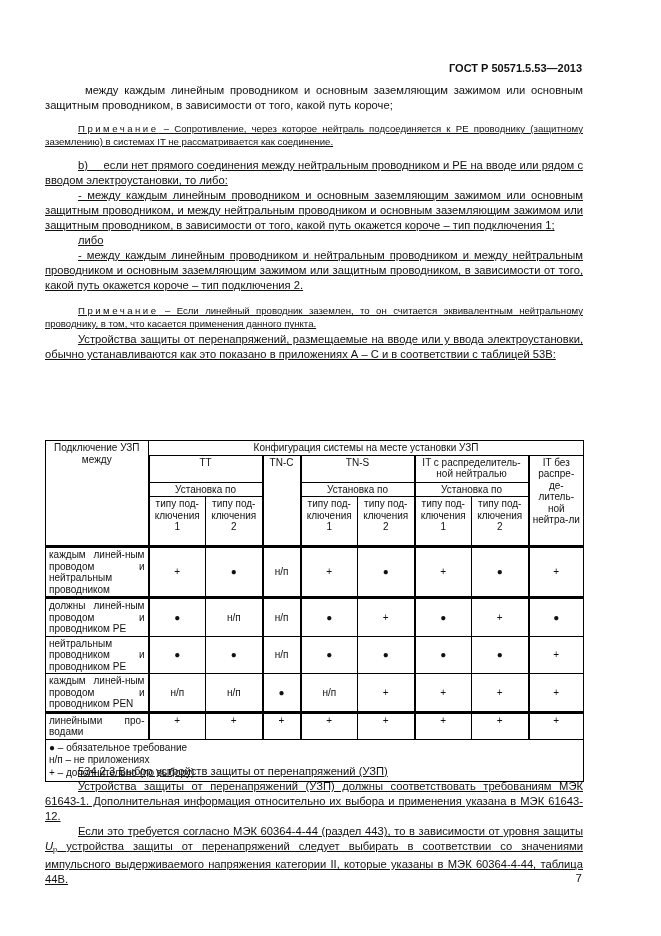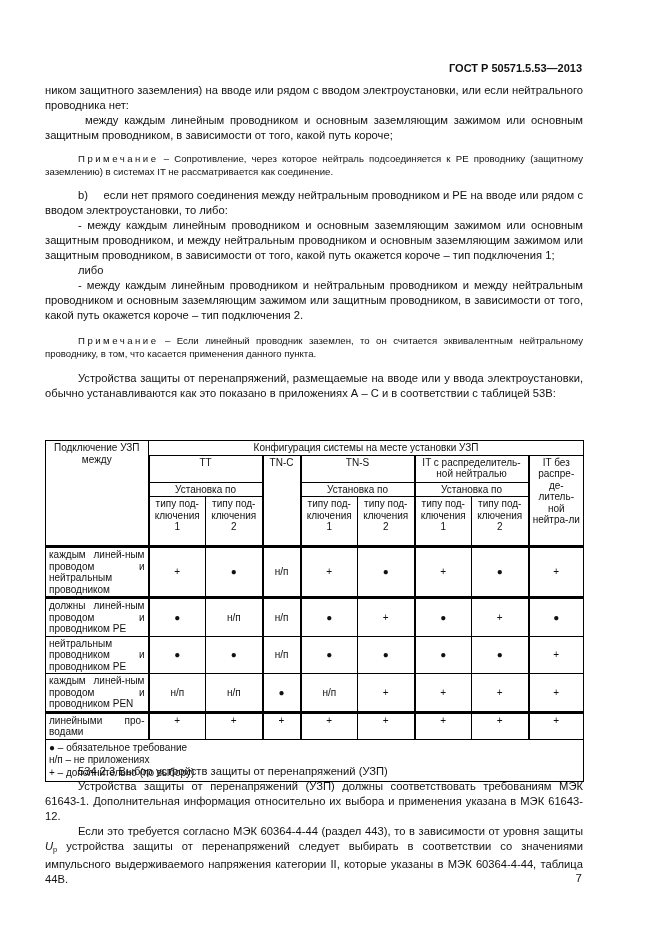--- a/index.html
+++ b/index.html
@@ -1,21 +1,21 @@
 <!DOCTYPE html>
 <html><head>
 <meta charset="utf-8">
 <style>
   html, body { margin: 0; padding: 0; background: #ffffff; }
   body { width: 661px; height: 936px; position: relative; overflow: hidden;
          font-family: "Liberation Sans", sans-serif; color: #111; }
   .page-header { position: absolute; top: 62px; right: 79px; font-size: 11px; font-weight: bold; }
   .text { position: absolute; left: 45px; width: 538px; font-size: 11.2px; line-height: 15px; }
   .text p { margin: 0; text-align: justify; text-align-last: left; }
-  .ind { text-indent: 33px; }
+  .ind { text-indent: 33px; text-decoration: underline; }
   .ind2 { text-indent: 40px; }
   .note { font-size: 9.6px; line-height: 13px; }
   .spaced { letter-spacing: 2.5px; }
   .cap { font-size: 9.6px; line-height: 13px; }
   table.tbl { position: absolute; left: 45px; top: 440px; width: 538px; border-collapse: collapse;
               font-size: 10px; line-height: 11.5px; table-layout: fixed; }
   table.tbl td { border: 1px solid #000; text-align: center; vertical-align: top; padding: 1px 2px; }
   table.tbl td.lbl { text-align: justify; text-align-last: left; padding: 1px 3px; }
   table.tbl td.v { vertical-align: middle; }
   table.tbl tr.thick-top td { border-top: 3px solid #000; }
@@ -23,29 +23,28 @@
   table.tbl td.legend { text-align: left; padding: 2px 3px; line-height: 12.5px; }
   .pgnum { position: absolute; top: 872px; right: 79px; font-size: 11.5px; }
   .sub { font-size: 7.5px; vertical-align: -2px; }
 </style>
 </head>
 <body>
 
 <div class="page-header">ГОСТ Р 50571.5.53—2013</div>
 
 <div class="text" style="top:83px;">
-  <p>ником защитного заземления) на вводе или рядом с вводом электроустановки, или если нейтрального проводника нет:</p>
   <p class="ind2">между каждым линейным проводником и основным заземляющим зажимом или основным защитным проводником, в зависимости от того, какой путь короче;</p>
   <p class="note ind" style="margin-top:9px;"><span class="spaced">Примечание</span><span> – Сопротивление, через которое нейтраль подсоединяется к PE проводнику (защитному заземлению) в системах IT не рассматривается как соединение.</span></p>
   <p class="ind" style="margin-top:10px;"><span>b)</span>&nbsp;&nbsp;&nbsp;&nbsp;&nbsp;<span>если нет прямого соединения между нейтральным проводником и PE на вводе или рядом с вводом электроустановки, то либо:</span></p>
   <p class="ind">- между каждым линейным проводником и основным заземляющим зажимом или основным защитным проводником, и между нейтральным проводником и основным заземляющим зажимом или защитным проводником, в зависимости от того, какой путь окажется короче – тип подключения 1;</p>
   <p class="ind">либо</p>
   <p class="ind">- между каждым линейным проводником и нейтральным проводником и между нейтральным проводником и основным заземляющим зажимом или защитным проводником, в зависимости от того, какой путь окажется короче – тип подключения 2.</p>
   <p class="note ind" style="margin-top:11px;"><span class="spaced">Примечание</span><span> – Если линейный проводник заземлен, то он считается эквивалентным нейтральному проводнику, в том, что касается применения данного пункта.</span></p>
-  <p class="ind" style="margin-top:11px;">Устройства защиты от перенапряжений, размещаемые на вводе или у ввода электроустановки, обычно устанавливаются как это показано в приложениях А – С и в соответствии с таблицей 53В:</p>
+  <p class="ind" style="margin-top:2px;">Устройства защиты от перенапряжений, размещаемые на вводе или у ввода электроустановки, обычно устанавливаются как это показано в приложениях А – С и в соответствии с таблицей 53В:</p>
 </div>
 
 <table class="tbl">
   <colgroup>
     <col style="width:103px">
       <col style="width:57px">
       <col style="width:57px">
       <col style="width:38px">
     <col style="width:57px">
       <col style="width:57px">

